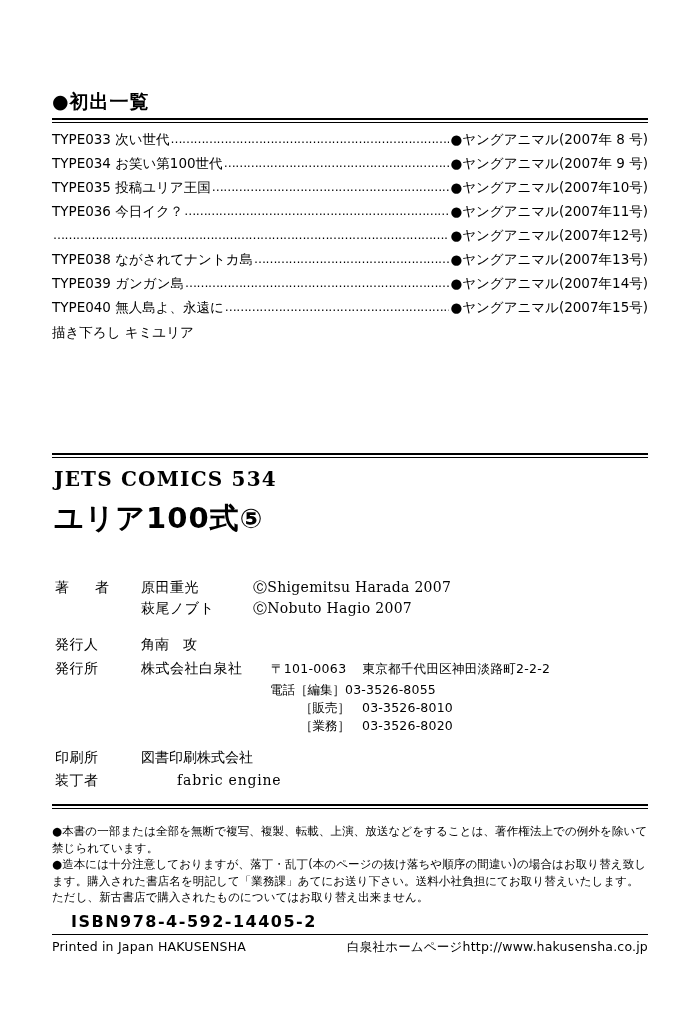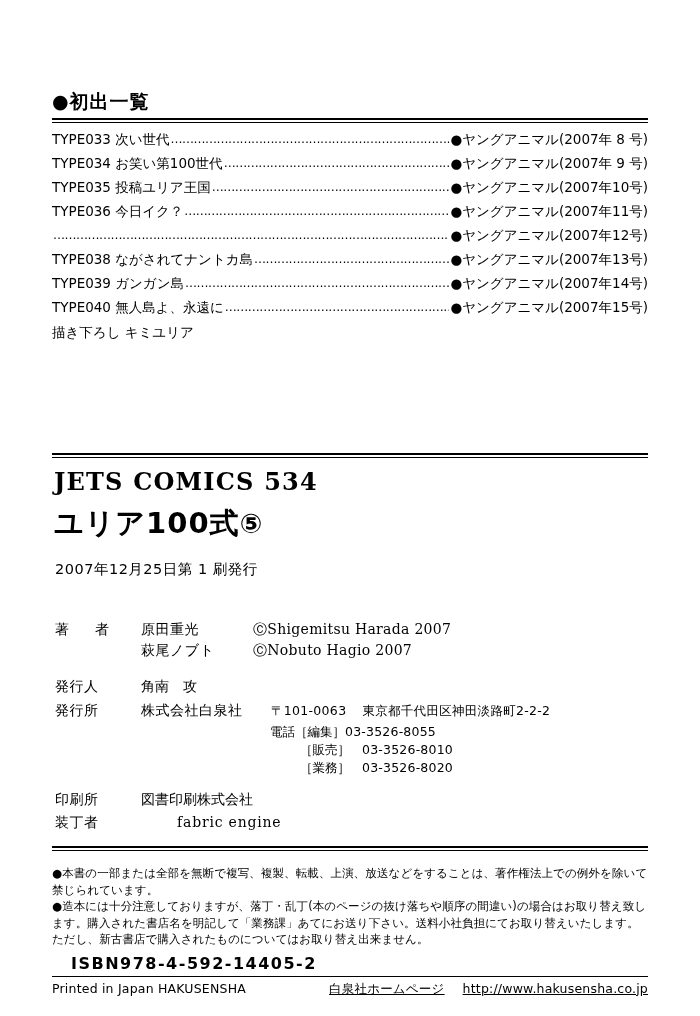--- a/index.html
+++ b/index.html
@@ -84,21 +84,21 @@
 
   
   .sec2 {
     position: absolute;
     left: 52px;
     top: 437px;
     width: 596px;
   }
   .jets {
     font-family: "DejaVu Serif", serif;
-    font-size: 24px;
+    font-size: 20px;
     font-weight: bold;
     letter-spacing: 1.2px;
     margin: 9px 0 0 2px;
   }
   .booktitle {
     font-size: 29px;
     font-weight: bold;
     letter-spacing: 1px;
     margin: 9px 0 0 2px;
     line-height: 36px;
@@ -214,22 +214,20 @@
     justify-content: space-between;
     font-size: 12.5px;
     margin-top: 4px;
     letter-spacing: 0.2px;
   }
   .footer-left {
     font-family: "DejaVu Sans", sans-serif;
   }
   .footer-right {
     display: flex;
-    gap: 18px;
-    text-decoration: underline;
   }
   .url {
     font-family: "DejaVu Sans", sans-serif;
   }
 </style>
 </head>
 <body>
 
 <div class="page">
 
@@ -296,21 +294,20 @@
     <hr class="rule-thick">
     <div style="height:2px"></div>
     <hr class="rule-thin">
 
     <div class="jets">JETS COMICS 534</div>
 
     <div class="booktitle">
       <span>ユリア100式</span><span class="circled">⑤</span>
     </div>
 
-    <div class="pubdate">2007年12月25日第 1 刷発行</div>
 
     <div class="credits">
 
       <div class="credit-row">
         <span class="credit-label spaced">著　者</span>
         <span class="credit-val">
           <span class="name-jp">原田重光</span><span class="name-en">ⒸShigemitsu Harada 2007</span>
         </span>
       </div>
 

